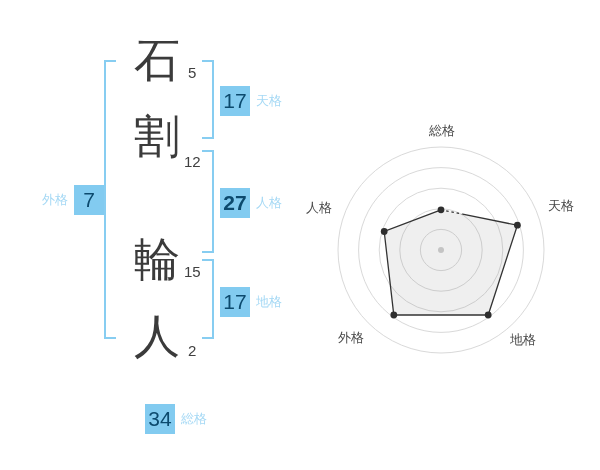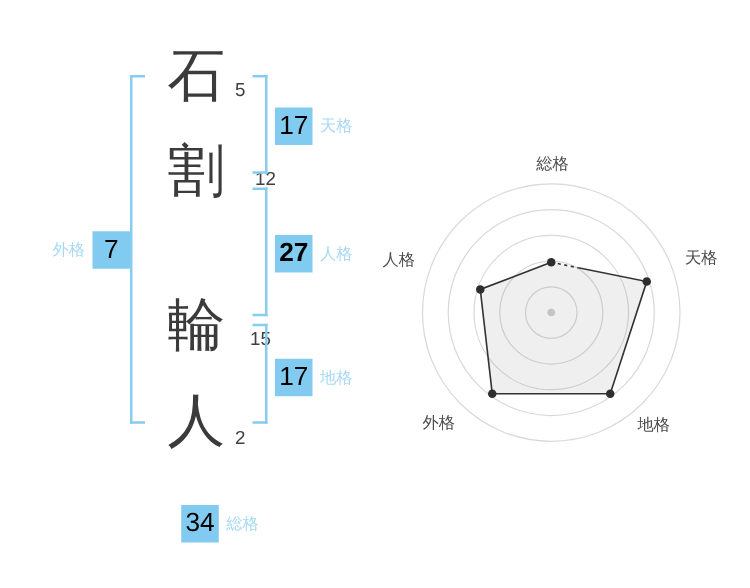--- a/index.html
+++ b/index.html
@@ -20,21 +20,21 @@
     text-align:center;
   }
   .stroke-num{
     font-size:15px;
     color:#404040;
     line-height:1;
   }
   .badge{
     width:30px;height:30px;
     background:#82cbf0;
-    color:#000000;
+    color:#0c4a6e;
     font-size:21px;
     line-height:30px;
     text-align:center;
   }
   .kaku-label{
     font-size:13px;
     color:#a6d9f5;
     line-height:1;
   }
   .bracket-left{
@@ -59,22 +59,22 @@
 </style>
 </head>
 <body>
 
 <div class="abs kanji" style="left:127px;top:37px;">石</div>
 <div class="abs kanji" style="left:127px;top:113px;">割</div>
 <div class="abs kanji" style="left:127px;top:236px;">輪</div>
 <div class="abs kanji" style="left:127px;top:313px;">人</div>
 
 <div class="abs stroke-num" style="left:188px;top:65px;">5</div>
-<div class="abs stroke-num" style="left:184px;top:136px;margin-left:20px;">12</div>
-<div class="abs stroke-num" style="left:200px;top:264px;">15</div>
+<div class="abs stroke-num" style="left:184px;top:154px;">12</div>
+<div class="abs stroke-num" style="left:184px;top:264px;">15</div>
 <div class="abs stroke-num" style="left:188px;top:343px;">2</div>
 
 <div class="abs bracket-left" style="left:104px;top:60px;height:275px;"></div>
 <div class="abs bracket-right" style="left:202px;top:60px;height:75px;"></div>
 <div class="abs bracket-right" style="left:202px;top:150px;height:99px;"></div>
 <div class="abs bracket-right" style="left:202px;top:259px;height:76px;"></div>
 
 <div class="abs badge" style="left:220px;top:86px;">17</div>
 <div class="abs kaku-label" style="left:256px;top:94px;">天格</div>
 

